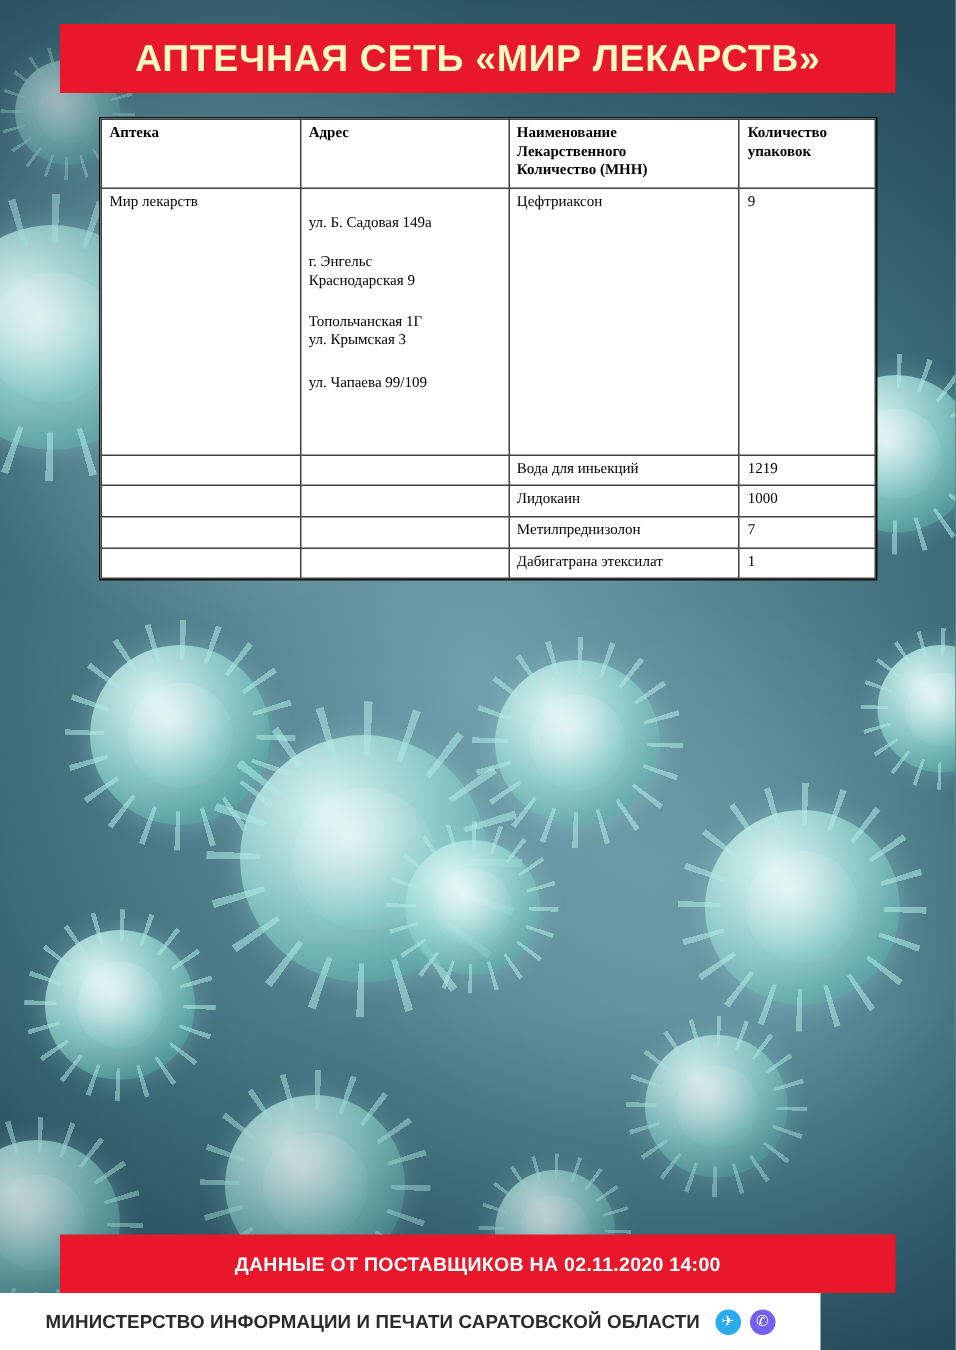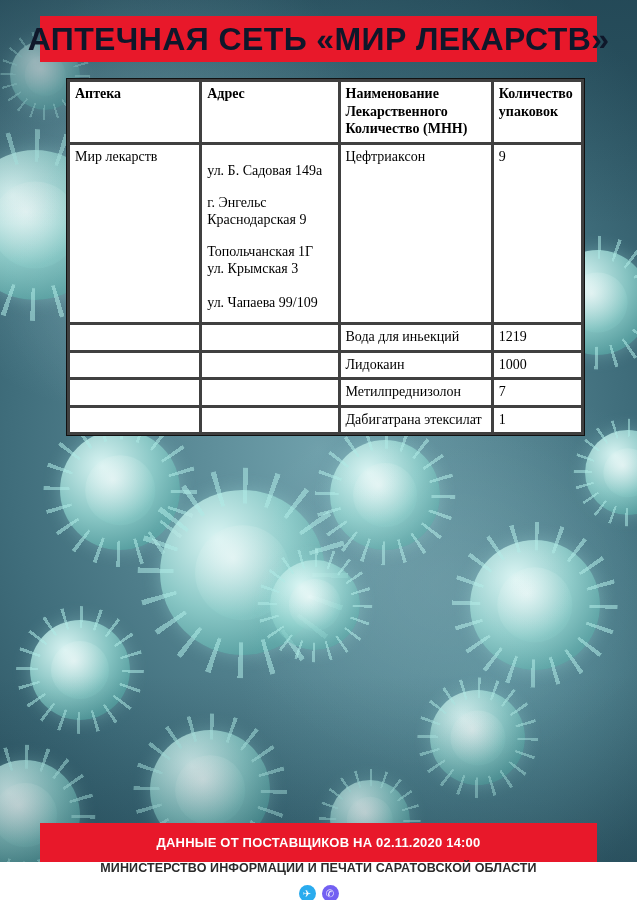--- a/index.html
+++ b/index.html
@@ -70,48 +70,48 @@
     left: 40px;
     top: 16px;
     width: 557px;
     height: 46px;
     background: #e8182a;
     display: flex;
     align-items: center;
     justify-content: center;
   }
   .title-banner .title-text {
-    color: #0f172a;
-    font-family: "Liberation Sans", sans-serif;
-    font-weight: bold;
-    font-size: 32px;
+    color: #fef9c3;
+    font-family: "Liberation Sans", sans-serif;
+    font-weight: bold;
+    font-size: 25px;
     letter-spacing: 0.4px;
     white-space: nowrap;
   }
 
   .table-wrap {
     position: absolute;
     left: 66px;
     top: 78px;
     width: 517px;
     background: #ffffff;
     border: 1px solid #111;
   }
   table.data {
     border-collapse: collapse;
     width: 100%;
     background: #fff;
   }
   table.data th,
   table.data td {
-    border: 3px solid #404040;
+    border: 1px solid #404040;
     vertical-align: top;
     padding: 3px 5px 4px 5px;
     font-family: "Liberation Serif", serif;
-    font-size: 14px;
+    font-size: 10px;
     line-height: 1.26;
     color: #000;
   }
   table.data th {
     font-weight: bold;
     text-align: left;
   }
   .col-pharmacy { width: 132px; }
   .col-address  { width: 138px; }
   .col-drug     { width: 153px; }
@@ -141,28 +141,27 @@
     font-weight: bold;
     font-size: 13px;
     letter-spacing: 0.2px;
     white-space: nowrap;
   }
 
   .ministry-bar {
     position: absolute;
     left: 0;
     bottom: 0;
-    width: 637px;
+    width: 547px;
     height: 38px;
     background: #ffffff;
     display: flex;
     align-items: center;
     justify-content: center;
     gap: 10px;
-    flex-direction: column;
   }
   .ministry-bar .ministry-text {
     color: #2b2b2b;
     font-family: "Liberation Sans", sans-serif;
     font-weight: bold;
     font-size: 12.5px;
     letter-spacing: 0.1px;
     white-space: nowrap;
   }
   .social {

